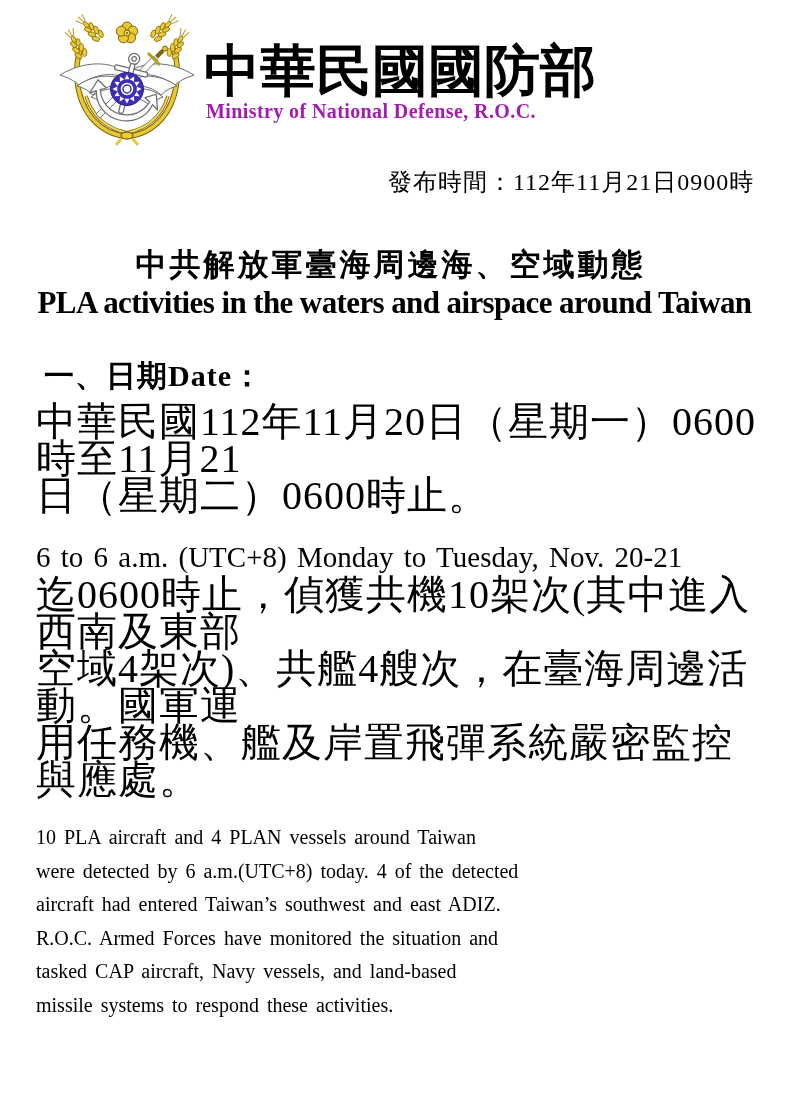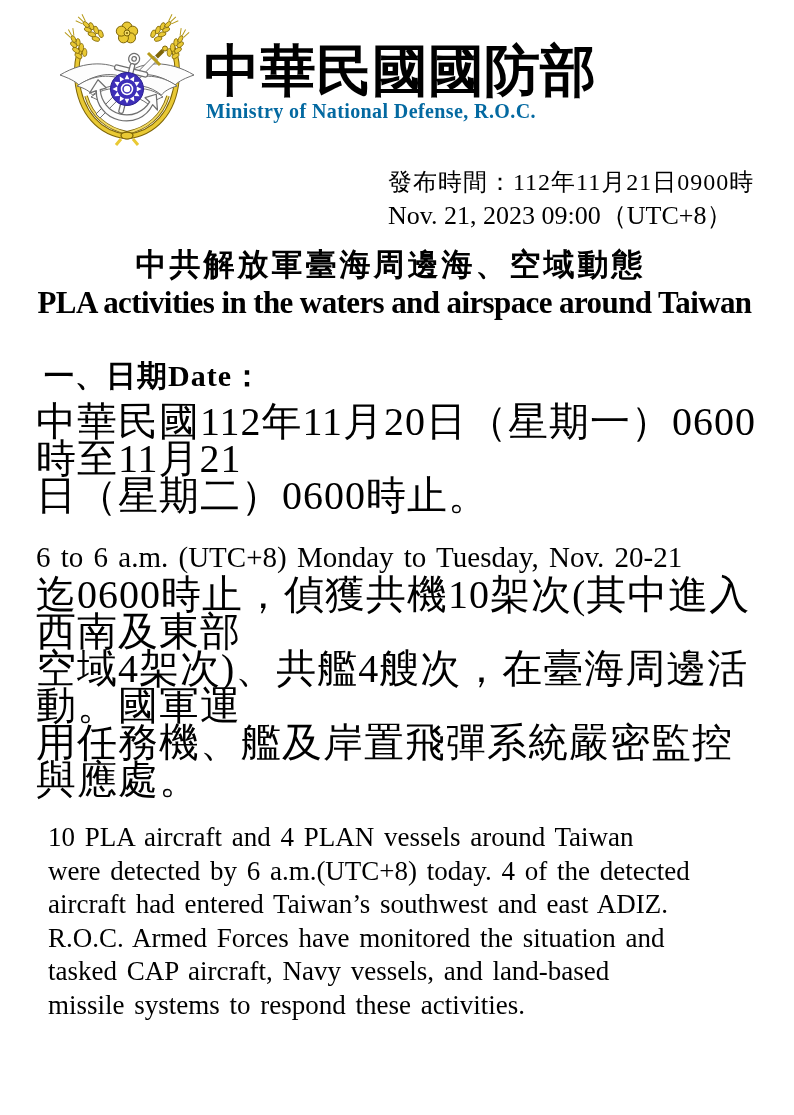--- a/index.html
+++ b/index.html
@@ -28,21 +28,21 @@
   .title-en { font-size:31px; font-weight:700; letter-spacing:-.6px; line-height:37px; white-space:nowrap;padding-left:8px; }
   
   .content { position:absolute; left:36px; top:349px; width:736px; }
   .sec-heading { margin:8px; font-size:30px; font-weight:700; letter-spacing:1px; line-height:38px; }
   .sec-heading.second { margin-top:36px; }
   p.zh {
     margin:2px 0 0 0; font-size:40px; line-height:37px; letter-spacing:1px;
     white-space:pre-line;
   }
   p.en-line { margin:26px 0 0 0; font-size:29px; line-height:34px; word-spacing:3px; white-space:pre-line; }
-  p.en-para { margin:23px 0 0 12px; font-size:27px; line-height:33.5px; word-spacing:3px; white-space:pre-line; }
+  p.en-para { margin:23px 0 0 0; font-size:20px; line-height:33.5px; word-spacing:3px; white-space:pre-line; }
 </style>
 </head>
 <body>
 
 <div class="page">
 
   <svg class="emblem" viewBox="0 0 300 264" xmlns="http://www.w3.org/2000/svg">
     <defs>
       <g id="ear">
         <ellipse cx="-7" cy="-2" rx="4.5" ry="8" transform="rotate(-25 -7 -2)" fill="#E9C934" stroke="#7D6407" stroke-width="1.5"></ellipse>
@@ -122,25 +122,24 @@
       <circle cx="161.4" cy="32.3" r="10"></circle>
       <circle cx="157.1" cy="45.7" r="10"></circle>
       <circle cx="142.9" cy="45.7" r="10"></circle>
       <circle cx="138.6" cy="32.3" r="10"></circle>
       <circle cx="150" cy="36" r="6" fill="#F2DB66"></circle>
       <circle cx="150" cy="36" r="2.2" fill="#7D6407" stroke="none"></circle>
     </g>
   </svg>
 
   <div class="org-zh">中華民國國防部</div>
-  <div class="org-en" style="color:#0369a1;">Ministry of National Defense, R.O.C.</div>
+  <div class="org-en" style="color:#a21caf;">Ministry of National Defense, R.O.C.</div>
 
   <div class="release">
     <div class="release-zh">發布時間：112年11月21日0900時</div>
-    <div class="release-en">Nov. 21, 2023 09:00（UTC+8）</div>
   </div>
 
   <div class="title-wrap">
     <div class="title-zh">中共解放軍臺海周邊海、空域動態</div>
     <div class="title-en">PLA activities in the waters and airspace around Taiwan</div>
   </div>
 
   <main class="content">
     <h2 class="sec-heading">一、日期Date：</h2>
     <p class="zh">中華民國112年11月20日（星期一）0600時至11月21

